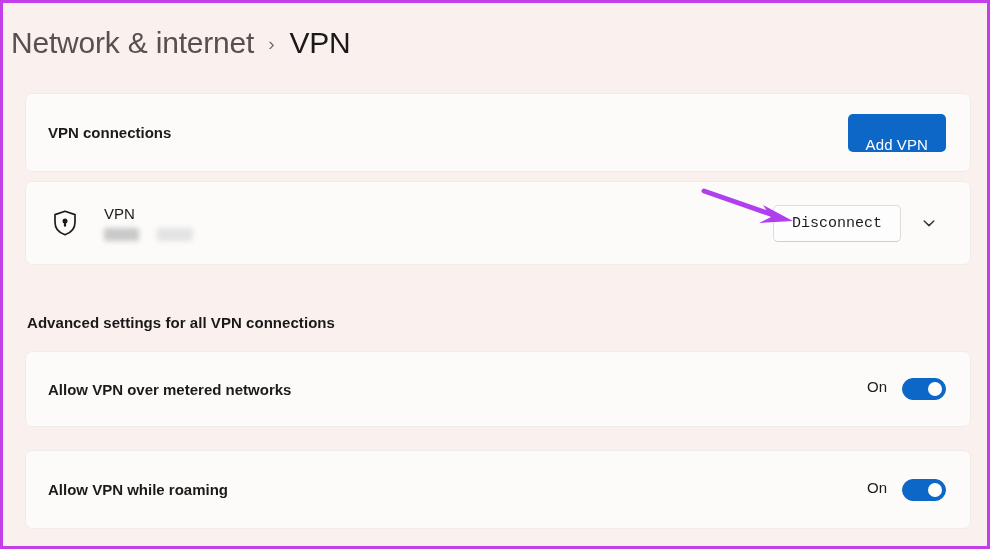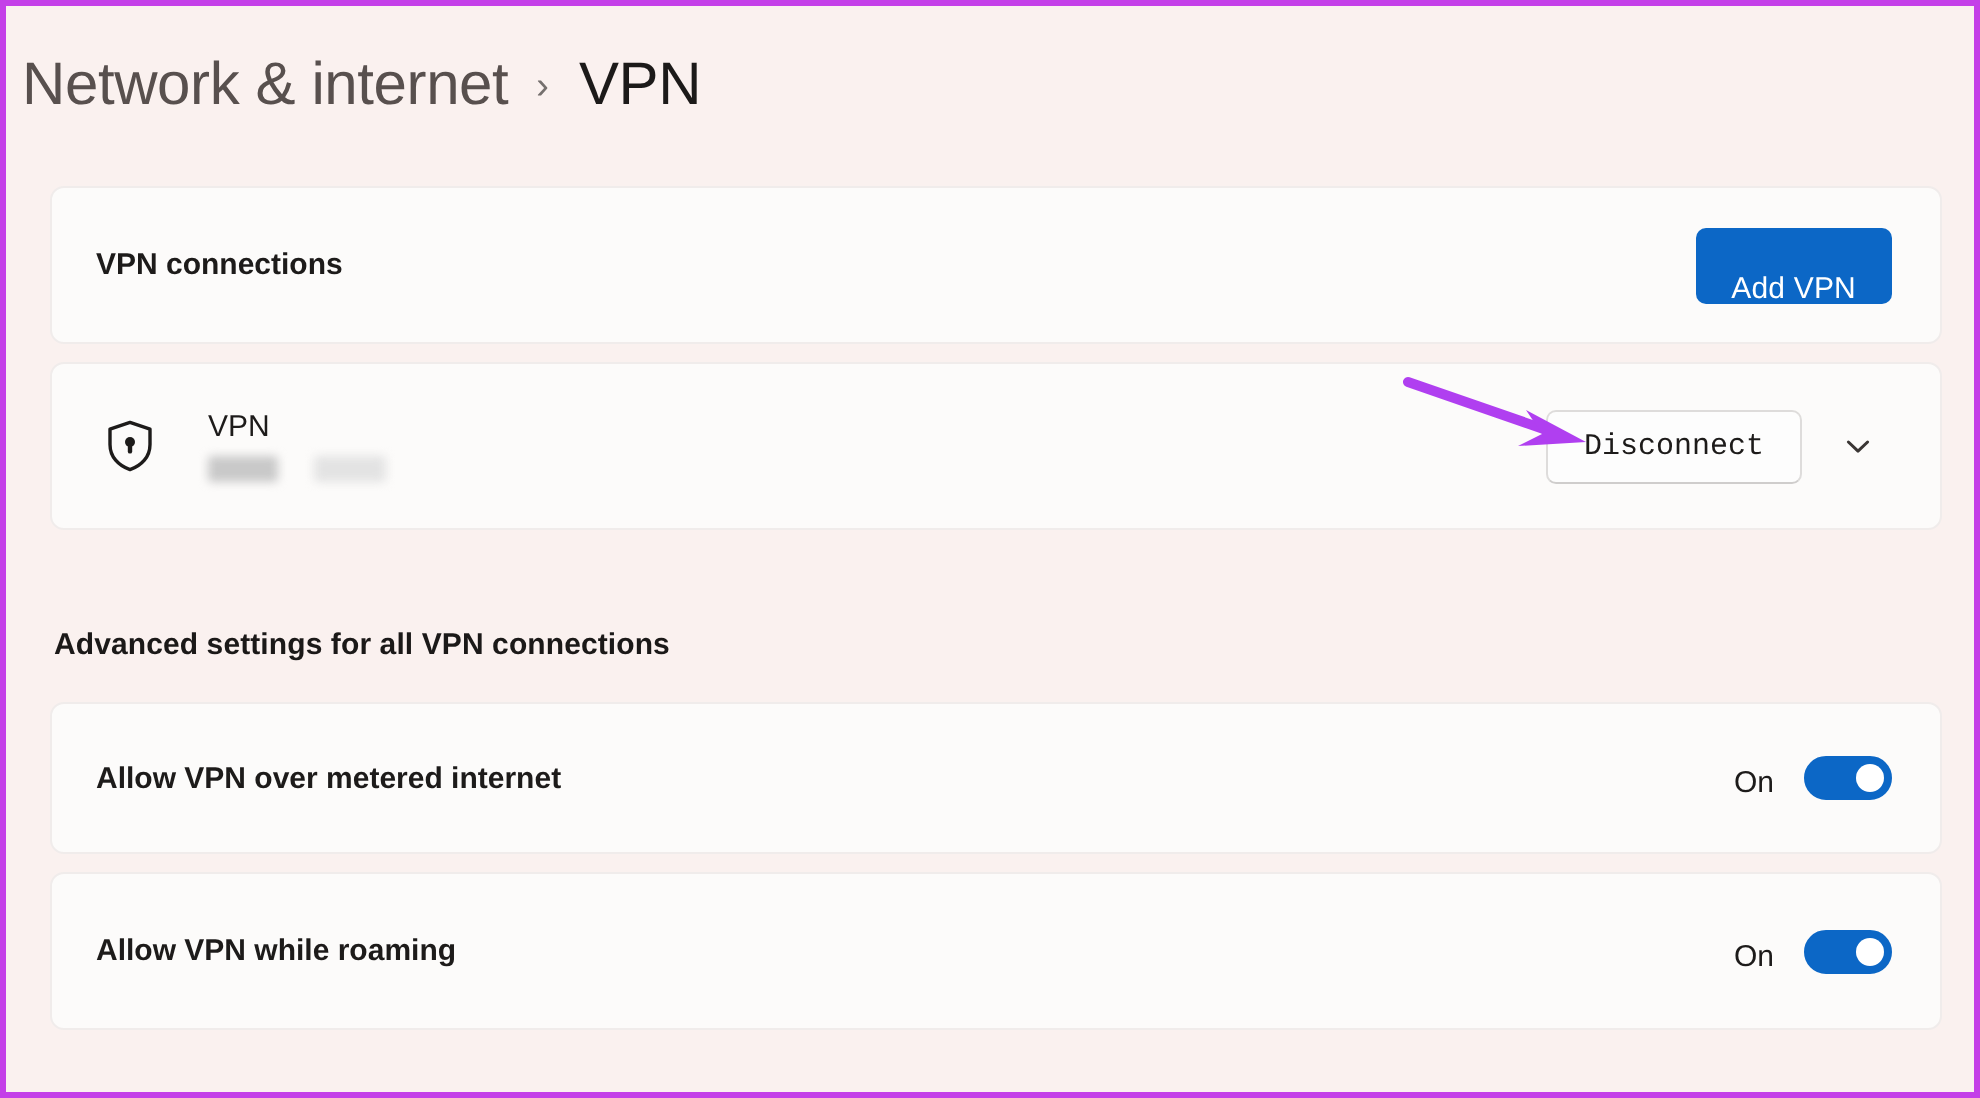--- a/index.html
+++ b/index.html
@@ -59,21 +59,21 @@
     left: 22px;
     width: 946px;
     box-sizing: border-box;
     background: #fcfbfa;
     border: 1px solid #f0eceb;
     border-radius: 7px;
   }
   .card-1 { top: 90px;  height: 79px; }
   .card-2 { top: 178px; height: 84px; }
   .card-3 { top: 348px; height: 76px; }
-  .card-4 { top: 433px; height: 79px; }
+  .card-4 { top: 447px; height: 79px; }
 
   .row {
     position: relative;
     display: flex;
     align-items: center;
     height: 100%;
     padding: 0 24px 0 22px;
     box-sizing: border-box;
   }
 
@@ -154,21 +154,21 @@
     left: 24px;
     top: 311px;
     font-size: 15px;
     font-weight: bold;
     color: #1b1918;
     letter-spacing: 0.05px;
     text-align: right;
   }
 
   
-  .toggle-area { display: flex; align-items: flex-end; }
+  .toggle-area { display: flex; align-items: flex-start; }
   .toggle-state {
     font-size: 15px;
     color: #1d1b1a;
     margin-right: 15px;
   }
   .toggle {
     position: relative;
     width: 44px;
     height: 22px;
     border-radius: 11px;
@@ -245,21 +245,21 @@
 
   <svg class="arrow-annot" viewBox="0 0 100 48">
     <path d="M3 8 L78 34" stroke="#b03ff0" stroke-width="5" stroke-linecap="round" fill="none"></path>
     <path d="M92 38 L62 22 L70 34 L58 40 Z" fill="#b03ff0"></path>
   </svg>
 
   <div class="section-heading">Advanced settings for all VPN connections</div>
 
   <div class="card card-3">
     <div class="row">
-      <span class="row-label">Allow VPN over metered internet</span>
+      <span class="row-label">Allow VPN over metered networks</span>
       <span class="spacer"></span>
       <span class="toggle-area">
         <span class="toggle-state">On</span>
         <span class="toggle">
           <span class="knob"></span>
         </span>
       </span>
     </div>
   </div>
 

